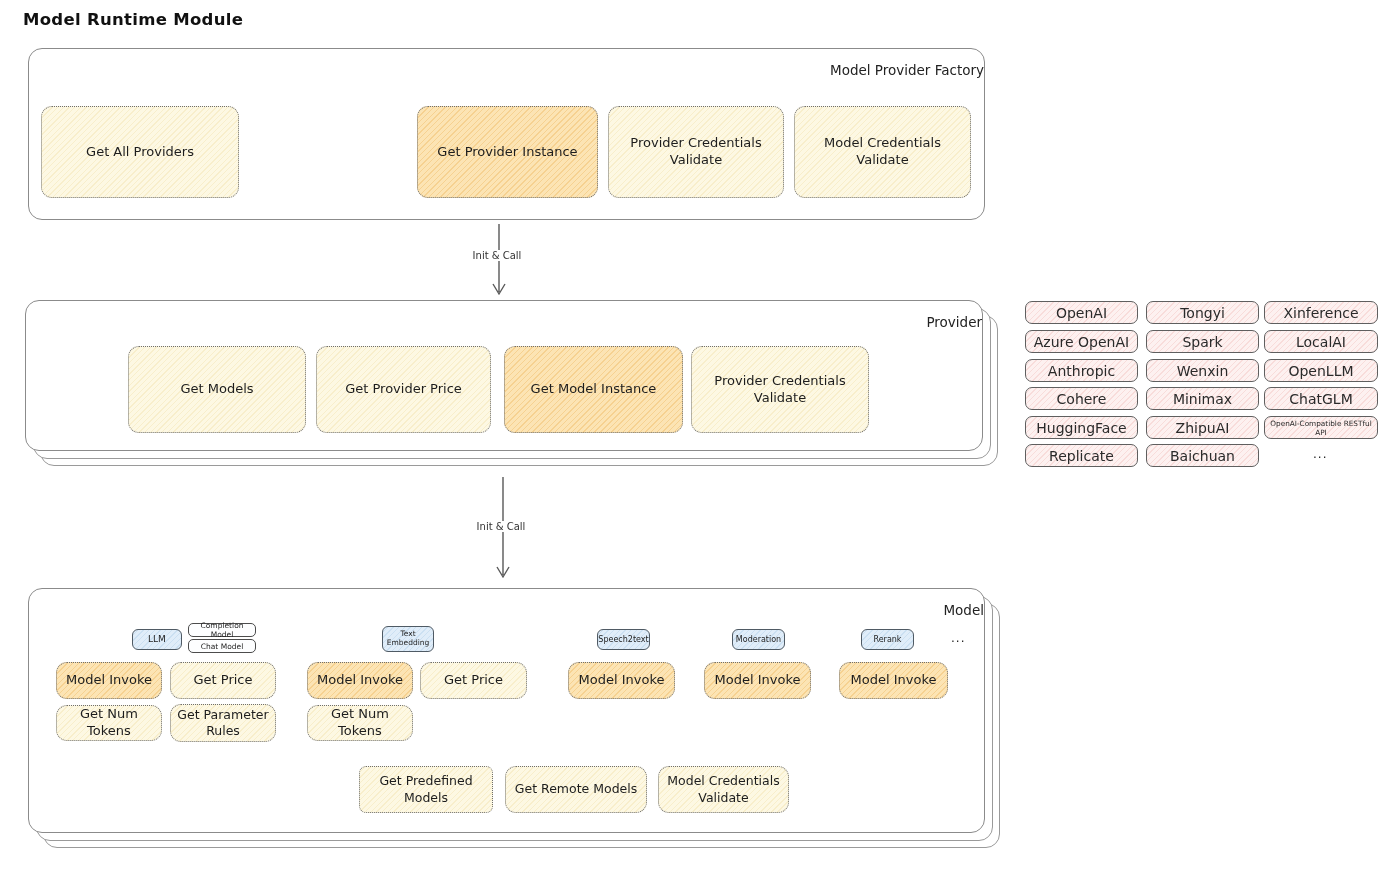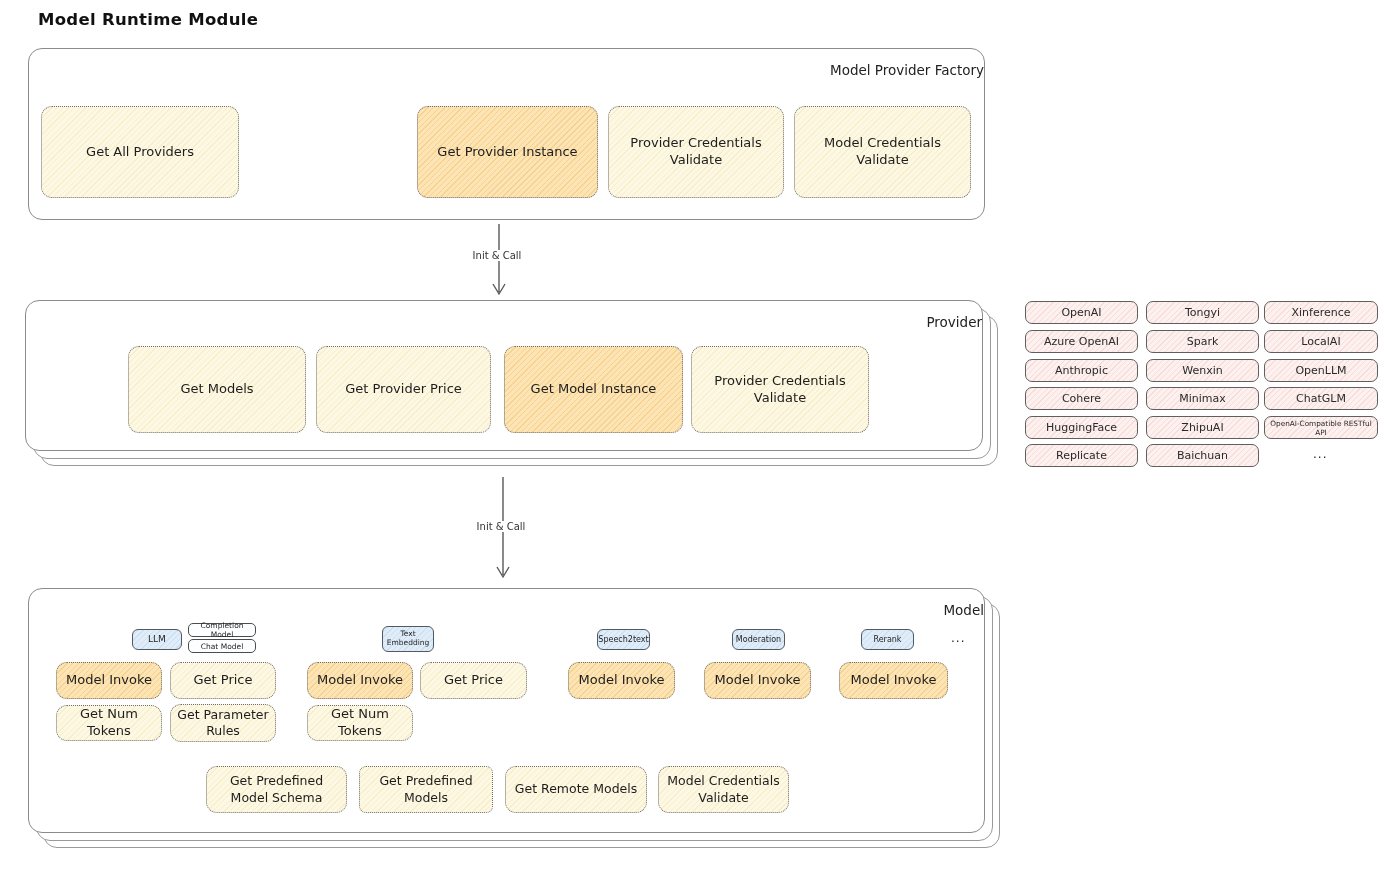--- a/index.html
+++ b/index.html
@@ -1,36 +1,36 @@
 <!DOCTYPE html>
 <html><head>
 <meta charset="utf-8">
 <style>
   html,body{margin:0;padding:0;background:#fff;}
   .canvas{
     position:relative;width:1393px;height:880px;background:#fff;overflow:hidden;
     font-family:"DejaVu Sans","Liberation Sans",sans-serif;color:#1d1d1d;
   }
-  .page-title{position:absolute;left:38px;top:10px;font-size:16.5px;font-weight:600;color:#111;letter-spacing:.3px;}
+  .page-title{position:absolute;left:23px;top:10px;font-size:16.5px;font-weight:600;color:#111;letter-spacing:.3px;}
 
   .container{position:absolute;border:1.6px solid #8b8b8b;border-radius:14px;background:#fff;box-sizing:border-box;}
   .stack-layer{position:absolute;border:1.4px solid #9a9a9a;border-radius:14px;background:#fff;box-sizing:border-box;}
   .container-title{position:absolute;top:13px;left:0;right:0;text-align:right;font-size:13.5px;color:#222;}
 
   .node{
     position:absolute;display:flex;align-items:center;justify-content:center;text-align:center;
     border-radius:11px;border:1.6px dotted #6e6e6e;font-size:13px;line-height:1.3;
     color:#1d1d1d;padding:2px 6px;box-sizing:border-box;
   }
   .cream{background:repeating-linear-gradient(135deg,#fdf8e3 0px,#fdf8e3 3px,#f8eecb 3px,#f8eecb 4px);}
   .hl{background:repeating-linear-gradient(135deg,#fce4b4 0px,#fce4b4 3px,#f6d190 3px,#f6d190 4px);}
 
   .chip{
     position:absolute;display:flex;align-items:center;justify-content:center;text-align:center;
-    width:113px;height:23px;border:1.3px solid #5f5f5f;border-radius:7px;font-size:11px;color:#2a2a2a;
+    width:113px;height:23px;border:1.3px solid #5f5f5f;border-radius:7px;font-size:14px;color:#2a2a2a;
     background:repeating-linear-gradient(135deg,#fdf1f0 0px,#fdf1f0 3px,#f8dcda 3px,#f8dcda 4px);
     box-sizing:border-box;padding:8px 2px;
   }
   .chip.tight{font-size:7.3px;padding:0;}
 
   .tab{
     position:absolute;display:flex;align-items:center;justify-content:center;text-align:center;
     border:1.2px solid #4f5a64;border-radius:6px;font-size:8px;color:#1d1d1d;line-height:1.15;
     background:repeating-linear-gradient(135deg,#e0edf9 0px,#e0edf9 3px,#cbe0f2 3px,#cbe0f2 4px);
     box-sizing:border-box;padding:1px 2px;
@@ -124,19 +124,18 @@
     <div class="node hl" style="left:278px;top:73px;width:106px;height:37px;">Model Invoke</div>
     <div class="node cream" style="left:391px;top:73px;width:107px;height:37px;">Get Price</div>
     <div class="node hl" style="left:539px;top:73px;width:107px;height:37px;">Model Invoke</div>
     <div class="node hl" style="left:675px;top:73px;width:107px;height:37px;">Model Invoke</div>
     <div class="node hl" style="left:810px;top:73px;width:109px;height:37px;">Model Invoke</div>
 
     <div class="node cream" style="left:27px;top:116px;width:106px;height:36px;">Get Num Tokens</div>
     <div class="node cream" style="left:141px;top:115px;width:106px;height:38px;font-size:12.5px;">Get Parameter Rules</div>
     <div class="node cream" style="left:278px;top:116px;width:106px;height:36px;">Get Num Tokens</div>
 
-    <div class="node cream" style="left:177px;top:177px;width:141px;height:47px;font-size:12.5px;">Get Predefined Model Schema</div>
     <div class="node cream" style="left:330px;top:177px;width:134px;height:47px;font-size:12.5px;border-radius:7px;">Get Predefined Models</div>
     <div class="node cream" style="left:476px;top:177px;width:142px;height:47px;font-size:12.5px;">Get Remote Models</div>
     <div class="node cream" style="left:629px;top:177px;width:131px;height:47px;font-size:12.5px;">Model Credentials Validate</div>
   </div>
 
 </div>
 
 </body></html>

